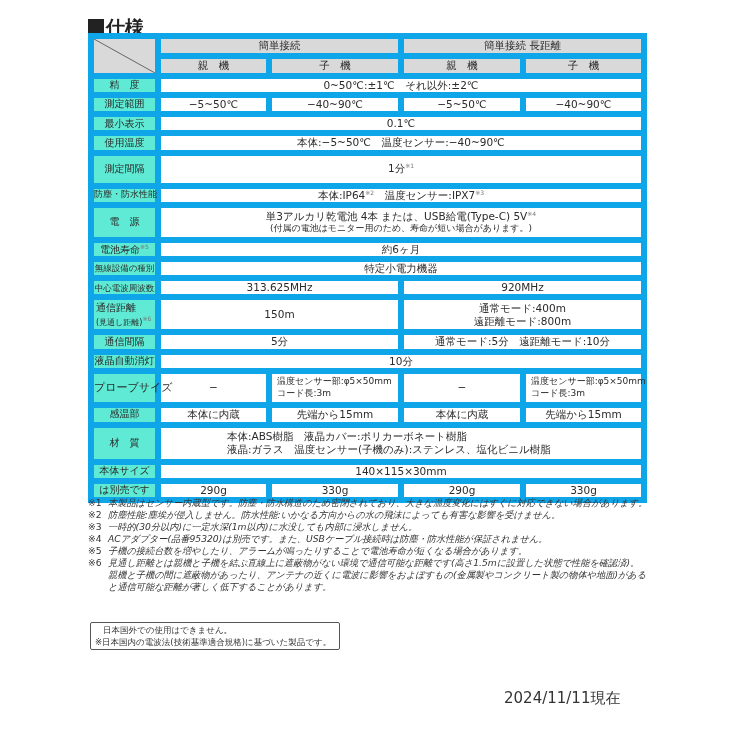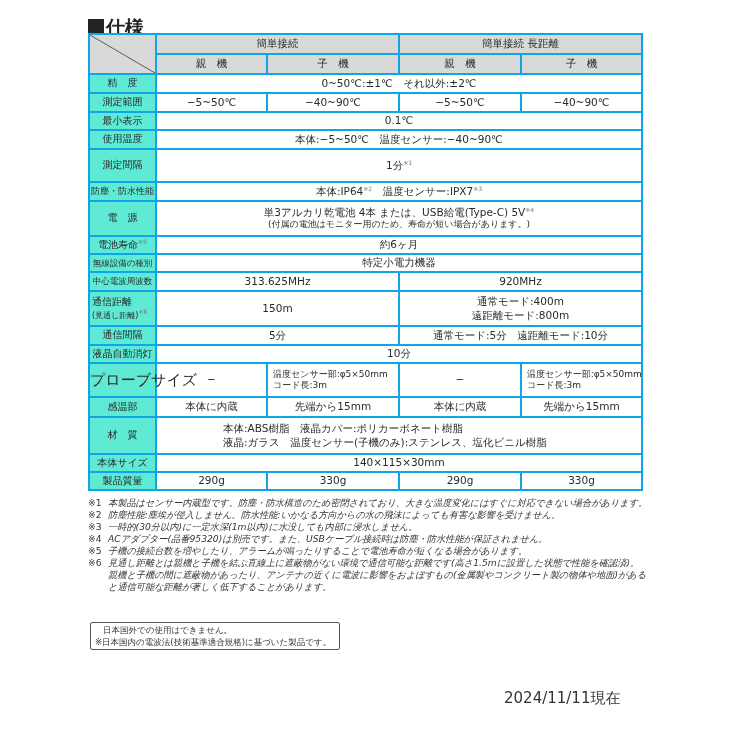--- a/index.html
+++ b/index.html
@@ -1,21 +1,21 @@
 <!DOCTYPE html>
 <html><head>
 <meta charset="utf-8">
 <style>
   html, body { margin: 0; padding: 0; background: #ffffff; }
   body { width: 729px; height: 729px; position: relative; overflow: hidden;
          font-family: "DejaVu Sans", "Liberation Sans", sans-serif; color: #2a2a2a; }
   .title { position: absolute; left: 88px; top: 7px; font-size: 19px; font-weight: bold; letter-spacing: 0px; color: #222; margin-top: 8px; }
   .title .sq { display: inline-block; width: 16px; height: 16px; background: #222; margin-right: 2px; vertical-align: -1px; }
   table.spec { position: absolute; left: 88px; top: 33px; width: 553px; border-collapse: collapse; table-layout: fixed; }
-  table.spec td { border: 2px solid #0ea5e9; font-size: 10.5px; text-align: center; padding: 0; line-height: 1.25; white-space: nowrap; }
+  table.spec td { border: 6px solid #0ea5e9; font-size: 10.5px; text-align: center; padding: 0; line-height: 1.25; white-space: nowrap; }
   table.spec td.lbl { background: #5eead4; font-size: 10px; }
   table.spec td.hd { background: #d9d9d9; font-size: 10.5px; }
   table.spec td.corner { background: #d9d9d9; position: relative; }
   table.spec td.left { text-align: left; padding-left: 5px; font-size: 9px; margin-left: 36px; }
   sup.n { font-size: 6px; color: #777; vertical-align: 4px; }
   .diag { position: absolute; left: 0; top: 0; width: 100%; height: 100%; }
   .notes { position: absolute; left: 88px; top: 497px; width: 560px; font-size: 9.2px; line-height: 12px; color: #333; }
   .note { display: flex; }
   .note .k { width: 20px; flex: none; }
   .note .t { flex: 1; white-space: pre-wrap; font-style: italic; }
@@ -112,21 +112,21 @@
   <tr style="height:19px">
     <td class="lbl">通信間隔</td>
     <td colspan="2">5分</td>
     <td colspan="2">通常モード:5分　遠距離モード:10分</td>
   </tr>
   <tr style="height:18px">
     <td class="lbl">液晶自動消灯</td>
     <td colspan="4">10分</td>
   </tr>
   <tr style="height:34px">
-    <td class="lbl" style="font-size:15px">プローブサイズ</td>
+    <td class="lbl" style="font-size:11px">プローブサイズ</td>
     <td>−</td>
     <td class="left">
           <div>温度センサー部:φ5×50mm</div>
           <div>コード長:3m</div>
         </td>
     <td>−</td>
     <td class="left">
           <div>温度センサー部:φ5×50mm</div>
           <div>コード長:3m</div>
         </td>
@@ -143,21 +143,21 @@
     <td colspan="4" style="text-align:left;padding-left:66px">
       <div>本体:ABS樹脂　液晶カバー:ポリカーボネート樹脂</div>
       <div>液晶:ガラス　温度センサー(子機のみ):ステンレス、塩化ビニル樹脂</div>
     </td>
   </tr>
   <tr style="height:18px">
     <td class="lbl">本体サイズ</td>
     <td colspan="4">140×115×30mm</td>
   </tr>
   <tr style="height:18px">
-    <td class="lbl">製品質量</td>
+    <td class="lbl">は別売です</td>
     <td>290g</td>
     <td>330g</td>
     <td>290g</td>
     <td>330g</td>
   </tr>
 </tbody>
   </table>
 
 <div class="notes">
   <div class="note">

